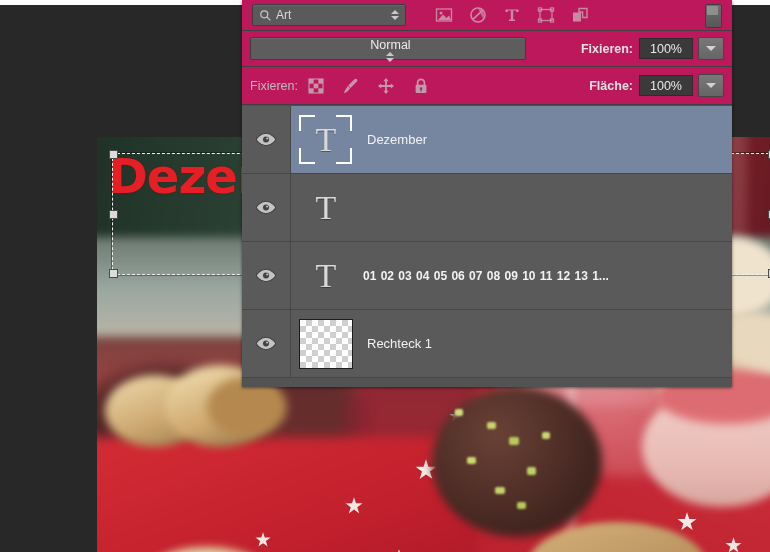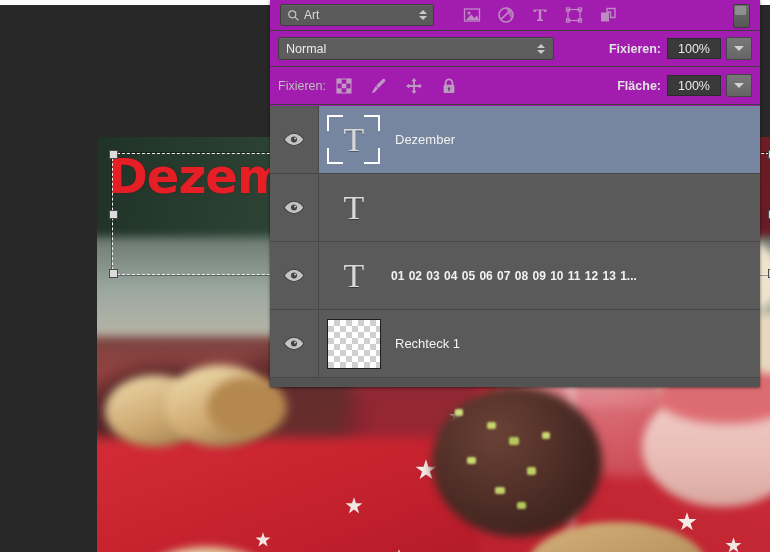--- a/index.html
+++ b/index.html
@@ -49,22 +49,22 @@
   .handle{
     position:absolute;width:7px;height:7px;background:#dcdcdc;
     border:1px solid #4a4a4a;
   }
   .h-tl{left:-4px;top:-4px;} .h-ml{left:-4px;top:56px;} .h-bl{left:-4px;bottom:-4px;}
   .h-tr{right:-4px;top:-4px;} .h-mr{right:-4px;top:56px;} .h-br{right:-4px;bottom:-4px;}
   .h-tc{left:326px;top:-4px;} .h-bc{left:326px;bottom:-4px;}
 
   
   #layers-panel{
-    position:absolute;left:270px;top:0;width:490px;height:387px;
-    background:#a21caf;
+    position:absolute;left:242px;top:0;width:490px;height:387px;
+    background:#be185d;
     color:#d6d6d6;
     font-size:12px;
     box-shadow:0 1px 3px rgba(0,0,0,.5);
   }
 
   .panel-row{box-sizing:border-box;}
 
   
   #filter-row{
     position:relative;height:31px;
@@ -102,20 +102,21 @@
   
   #blend-row{
     position:relative;height:36px;
     border-bottom:1px solid #3f3f3f;
     display:flex;align-items:center;padding:0 8px;
   }
   #blend-select{
     width:265px;height:21px;background:#5d5d5d;border:1px solid #3d3d3d;border-radius:2px;
     display:flex;align-items:center;padding:0 2px 0 7px;
     box-shadow:inset 0 1px 0 rgba(255,255,255,.08);
+    flex-direction:column;
   }
   #blend-label{flex:1;font-size:12.5px;color:#ececec;}
 
   .num-group{display:flex;align-items:center;margin-left:auto;}
   .num-caption{font-size:12.5px;color:#e2e2e2;margin-right:6px;font-weight:bold;}
   .num-field{
     width:52px;height:19px;background:#3a3a3a;border:1px solid #2c2c2c;
     color:#eaeaea;font-size:12.5px;
     display:flex;align-items:center;justify-content:center;
   }

